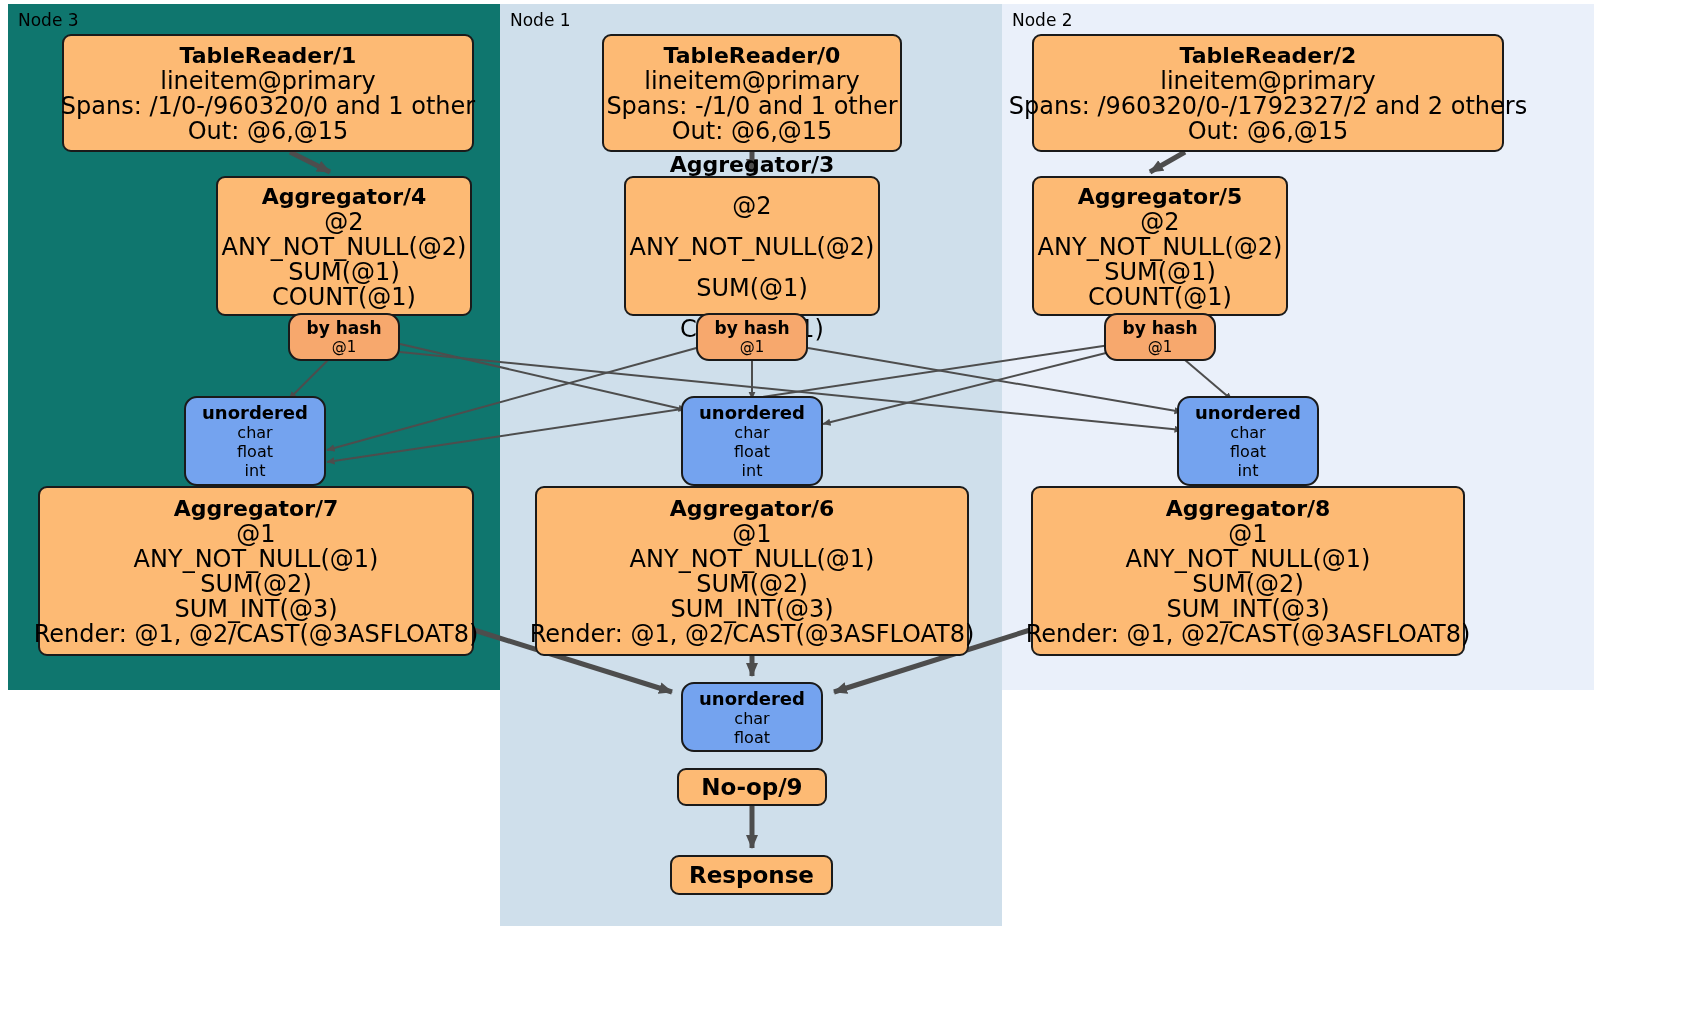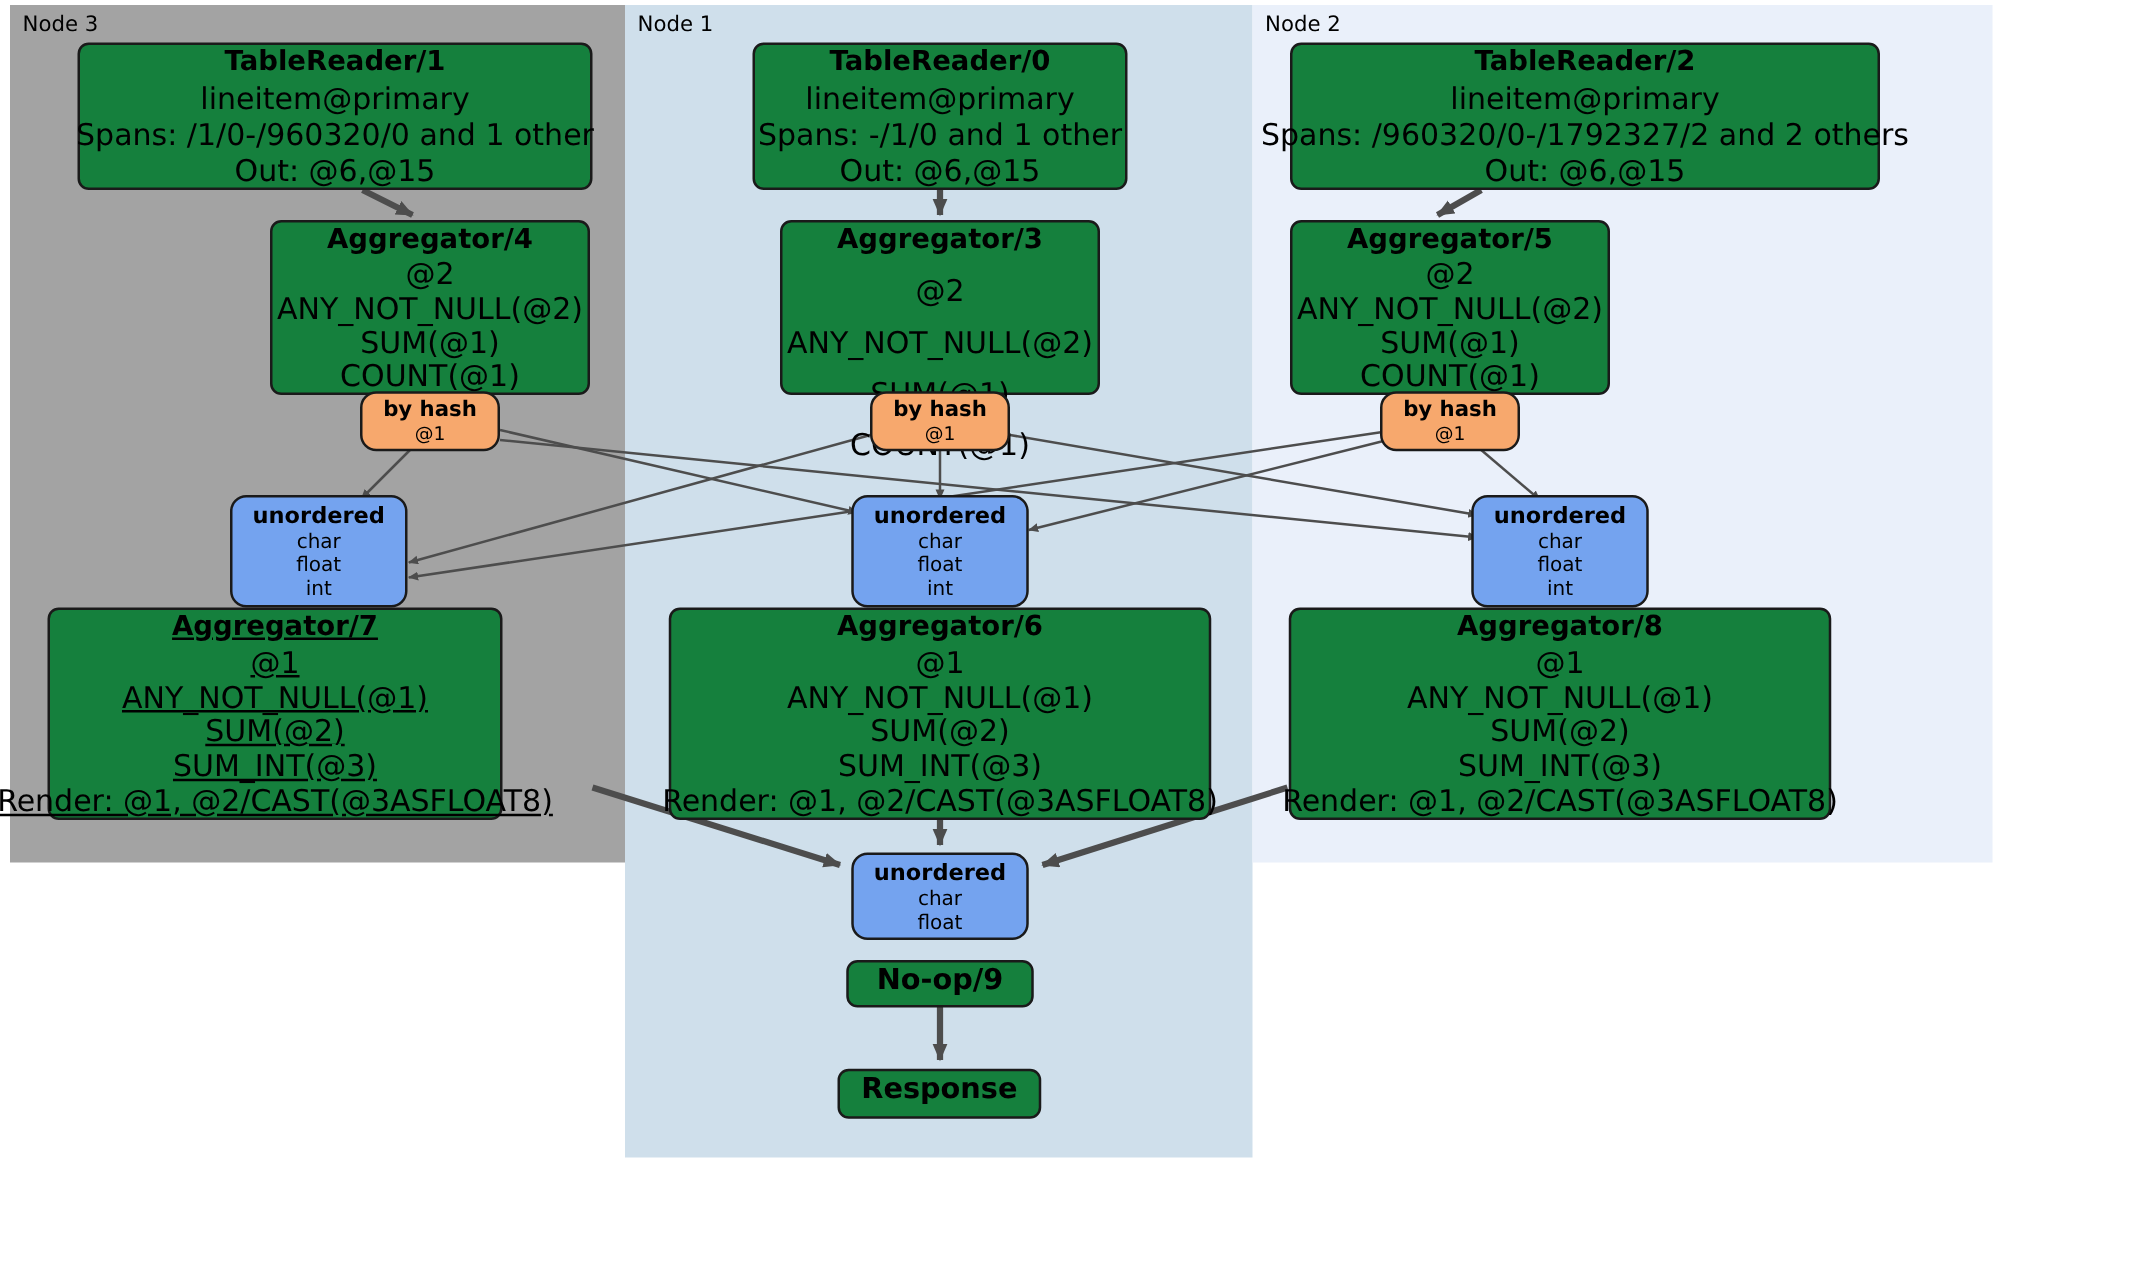--- a/index.html
+++ b/index.html
@@ -37,22 +37,21 @@
     box-sizing: border-box;
     border: 2px solid #1a1a1a;
     border-radius: 9px;
     text-align: center;
     display: flex;
     flex-direction: column;
     justify-content: center;
     align-items: center;
   }
   .proc {
-    background: #15803d;
-    justify-content: space-between;
+    background: #fdba74;
   }
   .router {
     background: #f7a86d;
     border-radius: 13px;
   }
   .synchronizer {
     background: #74a3ef;
     border-radius: 13px;
   }
   .gbox .title {
@@ -105,21 +104,21 @@
     stroke: #4d4d4d;
     stroke-width: 5;
     fill: none;
   }
 </style>
 </head>
 <body>
 
 <div id="canvas">
 
-  <div class="node-panel" style="left:8px; top:4px; width:492px; height:686px; background:#a3a3a3;">
+  <div class="node-panel" style="left:8px; top:4px; width:492px; height:686px; background:#0f766e;">
     <div class="node-panel-label">Node 3</div>
   </div>
 
   <div class="node-panel" style="left:500px; top:4px; width:502px; height:922px; background:#cfdfeb;">
     <div class="node-panel-label">Node 1</div>
   </div>
 
   <div class="node-panel" style="left:1002px; top:4px; width:592px; height:686px; background:#eaf0fa;">
     <div class="node-panel-label">Node 2</div>
   </div>
@@ -177,21 +176,21 @@
     <div class="line">@1</div>
   </div>
 
   <div class="gbox synchronizer" style="left:184px; top:396px; width:142px; height:90px;">
     <div class="title">unordered</div>
     <div class="line">char</div>
     <div class="line">float</div>
     <div class="line">int</div>
   </div>
 
-  <div class="gbox proc" style="left:38px; top:486px; width:364px; height:170px;text-decoration:underline;">
+  <div class="gbox proc" style="left:38px; top:486px; width:436px; height:170px;">
     <div class="title">Aggregator/7</div>
     <div class="line">@1</div>
     <div class="line">ANY_NOT_NULL(@1)</div>
     <div class="line">SUM(@2)</div>
     <div class="line">SUM_INT(@3)</div>
     <div class="line">Render: @1, @2/CAST(@3ASFLOAT8)</div>
   </div>
 
   <div class="gbox proc" style="left:602px; top:34px; width:300px; height:118px;">
     <div class="title">TableReader/0</div>

